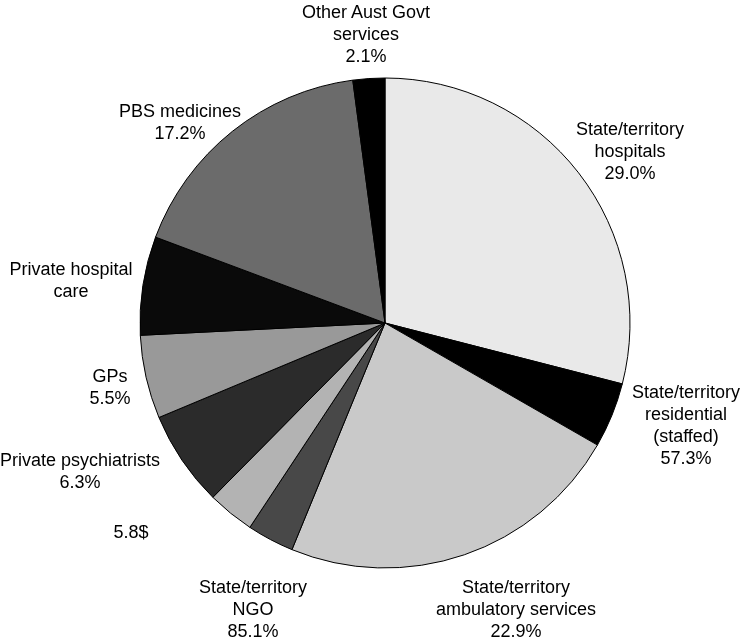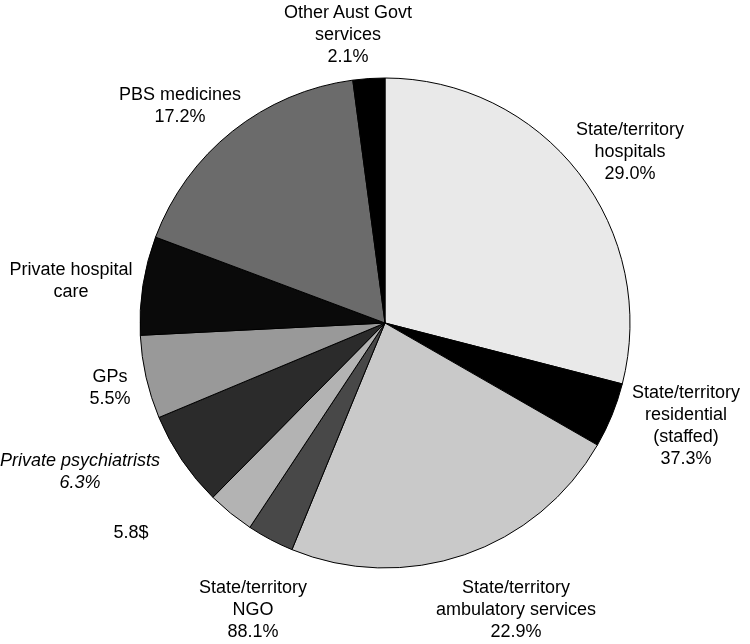--- a/index.html
+++ b/index.html
@@ -54,50 +54,50 @@
   <div id="slice-labels">
       <div class="slice-label" style="left: 630px; top: 118px;">
         <span class="lbl-line">State/territory</span>
         <span class="lbl-line">hospitals</span>
         <span class="lbl-line">29.0%</span>
       </div>
       <div class="slice-label" style="left: 686px; top: 381px;">
         <span class="lbl-line">State/territory</span>
         <span class="lbl-line">residential</span>
         <span class="lbl-line">(staffed)</span>
-        <span class="lbl-line">37.3%</span>
+        <span class="lbl-line">57.3%</span>
       </div>
       <div class="slice-label" style="left: 516px; top: 576px;">
         <span class="lbl-line">State/territory</span>
         <span class="lbl-line">ambulatory services</span>
         <span class="lbl-line">22.9%</span>
       </div>
       <div class="slice-label" style="left: 253px; top: 576px;">
         <span class="lbl-line">State/territory</span>
         <span class="lbl-line">NGO</span>
-        <span class="lbl-line">88.1%</span>
+        <span class="lbl-line">85.1%</span>
       </div>
       <div class="slice-label" style="left: 131px; top: 521px;">
         <span class="lbl-line">5.8$</span>
       </div>
-      <div class="slice-label" style="left: 80px; top: 449px; font-style: italic;">
+      <div class="slice-label" style="left: 80px; top: 449px;">
         <span class="lbl-line">Private psychiatrists</span>
         <span class="lbl-line">6.3%</span>
       </div>
       <div class="slice-label" style="left: 110px; top: 365px;">
         <span class="lbl-line">GPs</span>
         <span class="lbl-line">5.5%</span>
       </div>
       <div class="slice-label" style="left: 71px; top: 258px;">
         <span class="lbl-line">Private hospital</span>
         <span class="lbl-line">care</span>
       </div>
-      <div class="slice-label" style="left: 180px; top: 83px;">
+      <div class="slice-label" style="left: 180px; top: 100px;">
         <span class="lbl-line">PBS medicines</span>
         <span class="lbl-line">17.2%</span>
       </div>
-      <div class="slice-label" style="left: 348px; top: 1px;">
+      <div class="slice-label" style="left: 366px; top: 1px;">
         <span class="lbl-line">Other Aust Govt</span>
         <span class="lbl-line">services</span>
         <span class="lbl-line">2.1%</span>
       </div>
     </div>
 </figure>
 
 </body></html>

